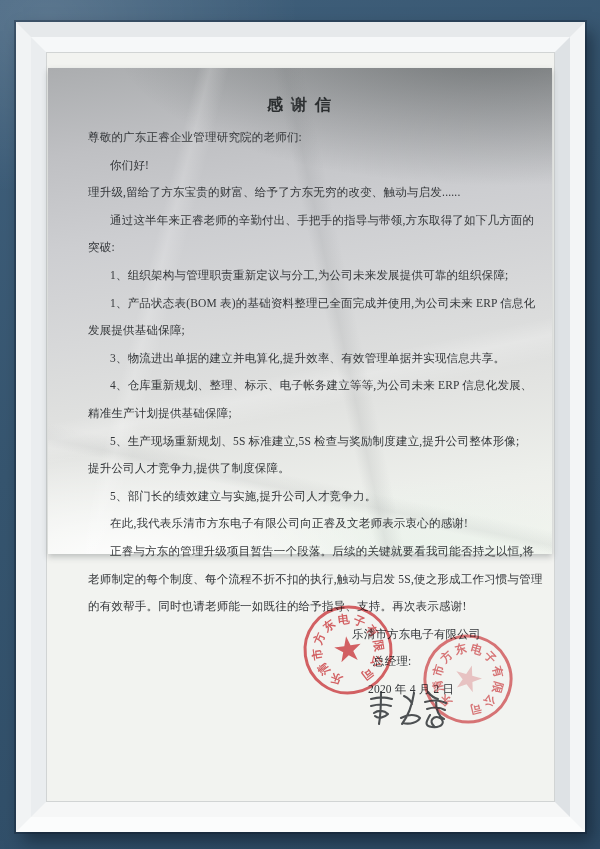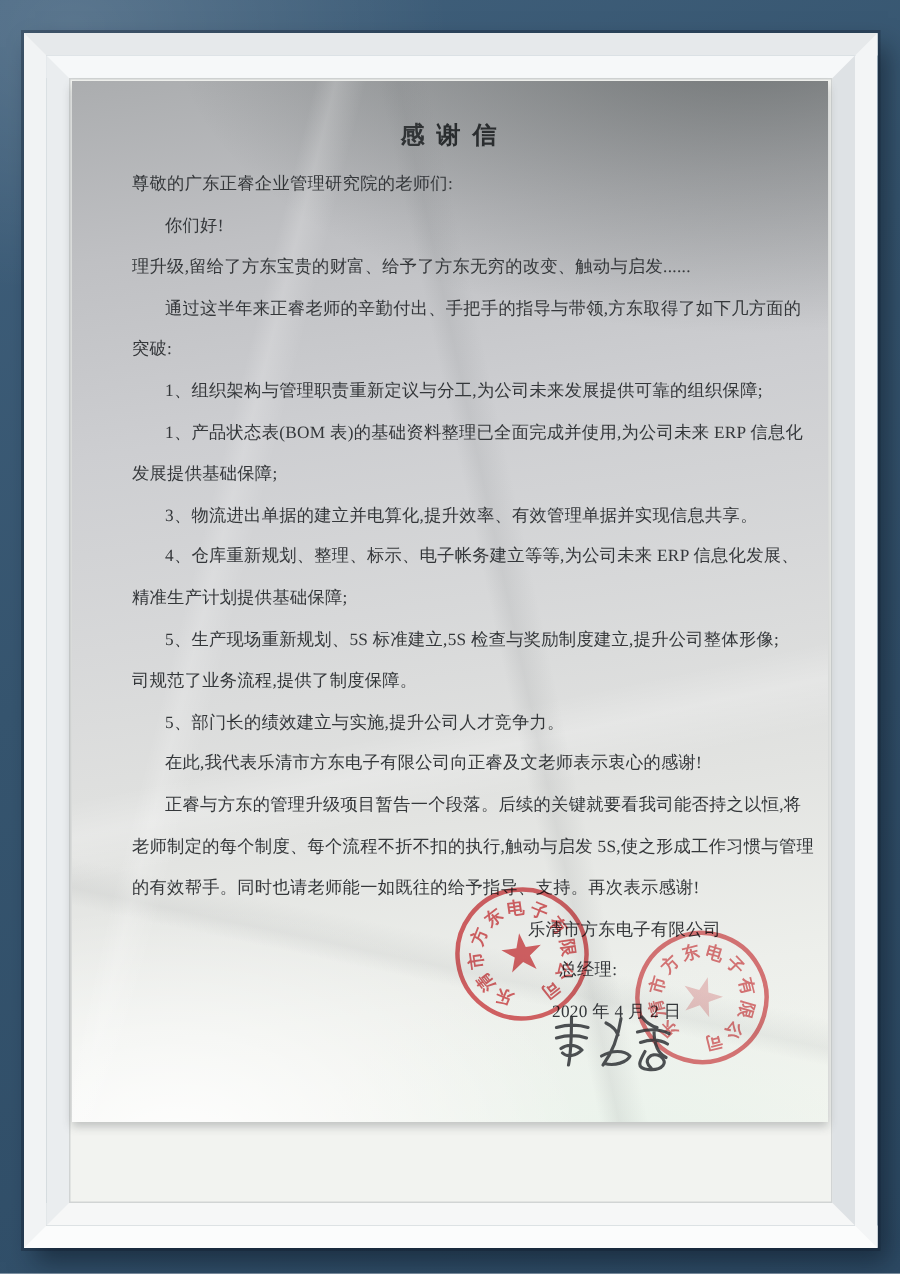--- a/index.html
+++ b/index.html
@@ -24,21 +24,21 @@
     box-shadow:0 0 0 2px rgba(16,30,46,.35), 7px 9px 16px rgba(8,18,30,.5);
   }
   .frame-inner{
     position:absolute;inset:0;
     border-style:solid;border-width:15px;
     border-color:#f6f8f9 #dee2e5 #f6f7f7 #eaedef;
     background:#f2f3f0;
     box-shadow:inset 0 0 0 1px rgba(150,156,160,.35);
   }
   .paper{
-    position:absolute;left:2px;top:2px;width:504px;height:694px;
+    position:absolute;left:2px;top:16px;width:504px;height:486px;
     background:
       radial-gradient(140% 55% at 90% -6%, rgba(50,56,56,.55) 0%, rgba(50,56,56,0) 55%),
       radial-gradient(90% 38% at 14% 102%, rgba(255,255,255,.9) 0%, rgba(255,255,255,0) 60%),
       radial-gradient(70% 30% at 75% 103%, rgba(233,243,235,.9) 0%, rgba(233,243,235,0) 62%),
       linear-gradient(172deg,#abadaf 0%, #bfc0c3 16%, #cdced1 33%, #d7d8d9 50%, #e2e3e1 68%, #edefeb 85%, #f4f5f0 100%);
     box-shadow:0 3px 6px rgba(70,76,80,.3);
     color:var(--ink);
   }
   .paper::after{
     content:"";position:absolute;inset:0;pointer-events:none;
@@ -89,21 +89,21 @@
             <div class="line flush">理升级,留给了方东宝贵的财富、给予了方东无穷的改变、触动与启发......</div>
             <div class="line ind">通过这半年来正睿老师的辛勤付出、手把手的指导与带领,方东取得了如下几方面的</div>
             <div class="line flush">突破:</div>
             <div class="line ind">1、组织架构与管理职责重新定议与分工,为公司未来发展提供可靠的组织保障;</div>
             <div class="line ind">1、产品状态表(BOM 表)的基础资料整理已全面完成并使用,为公司未来 ERP 信息化</div>
             <div class="line flush">发展提供基础保障;</div>
             <div class="line ind">3、物流进出单据的建立并电算化,提升效率、有效管理单据并实现信息共享。</div>
             <div class="line ind">4、仓库重新规划、整理、标示、电子帐务建立等等,为公司未来 ERP 信息化发展、</div>
             <div class="line flush">精准生产计划提供基础保障;</div>
             <div class="line ind">5、生产现场重新规划、5S 标准建立,5S 检查与奖励制度建立,提升公司整体形像;</div>
-            <div class="line flush">司规范了业务流程,提供了制度保障。</div>
+            <div class="line flush">提升公司人才竞争力,提供了制度保障。</div>
             <div class="line ind">5、部门长的绩效建立与实施,提升公司人才竞争力。</div>
             <div class="line ind">在此,我代表乐清市方东电子有限公司向正睿及文老师表示衷心的感谢!</div>
             <div class="line ind">正睿与方东的管理升级项目暂告一个段落。后续的关键就要看我司能否持之以恒,将</div>
             <div class="line flush">老师制定的每个制度、每个流程不折不扣的执行,触动与启发 5S,使之形成工作习惯与管理</div>
             <div class="line flush">的有效帮手。同时也请老师能一如既往的给予指导、支持。再次表示感谢!</div>
             <div class="line sig-company">乐清市方东电子有限公司</div>
             <div class="line sig-gm">总经理:</div>
             <div class="line sig-date">2020 年 4 月 2 日</div>
           </div>
 

